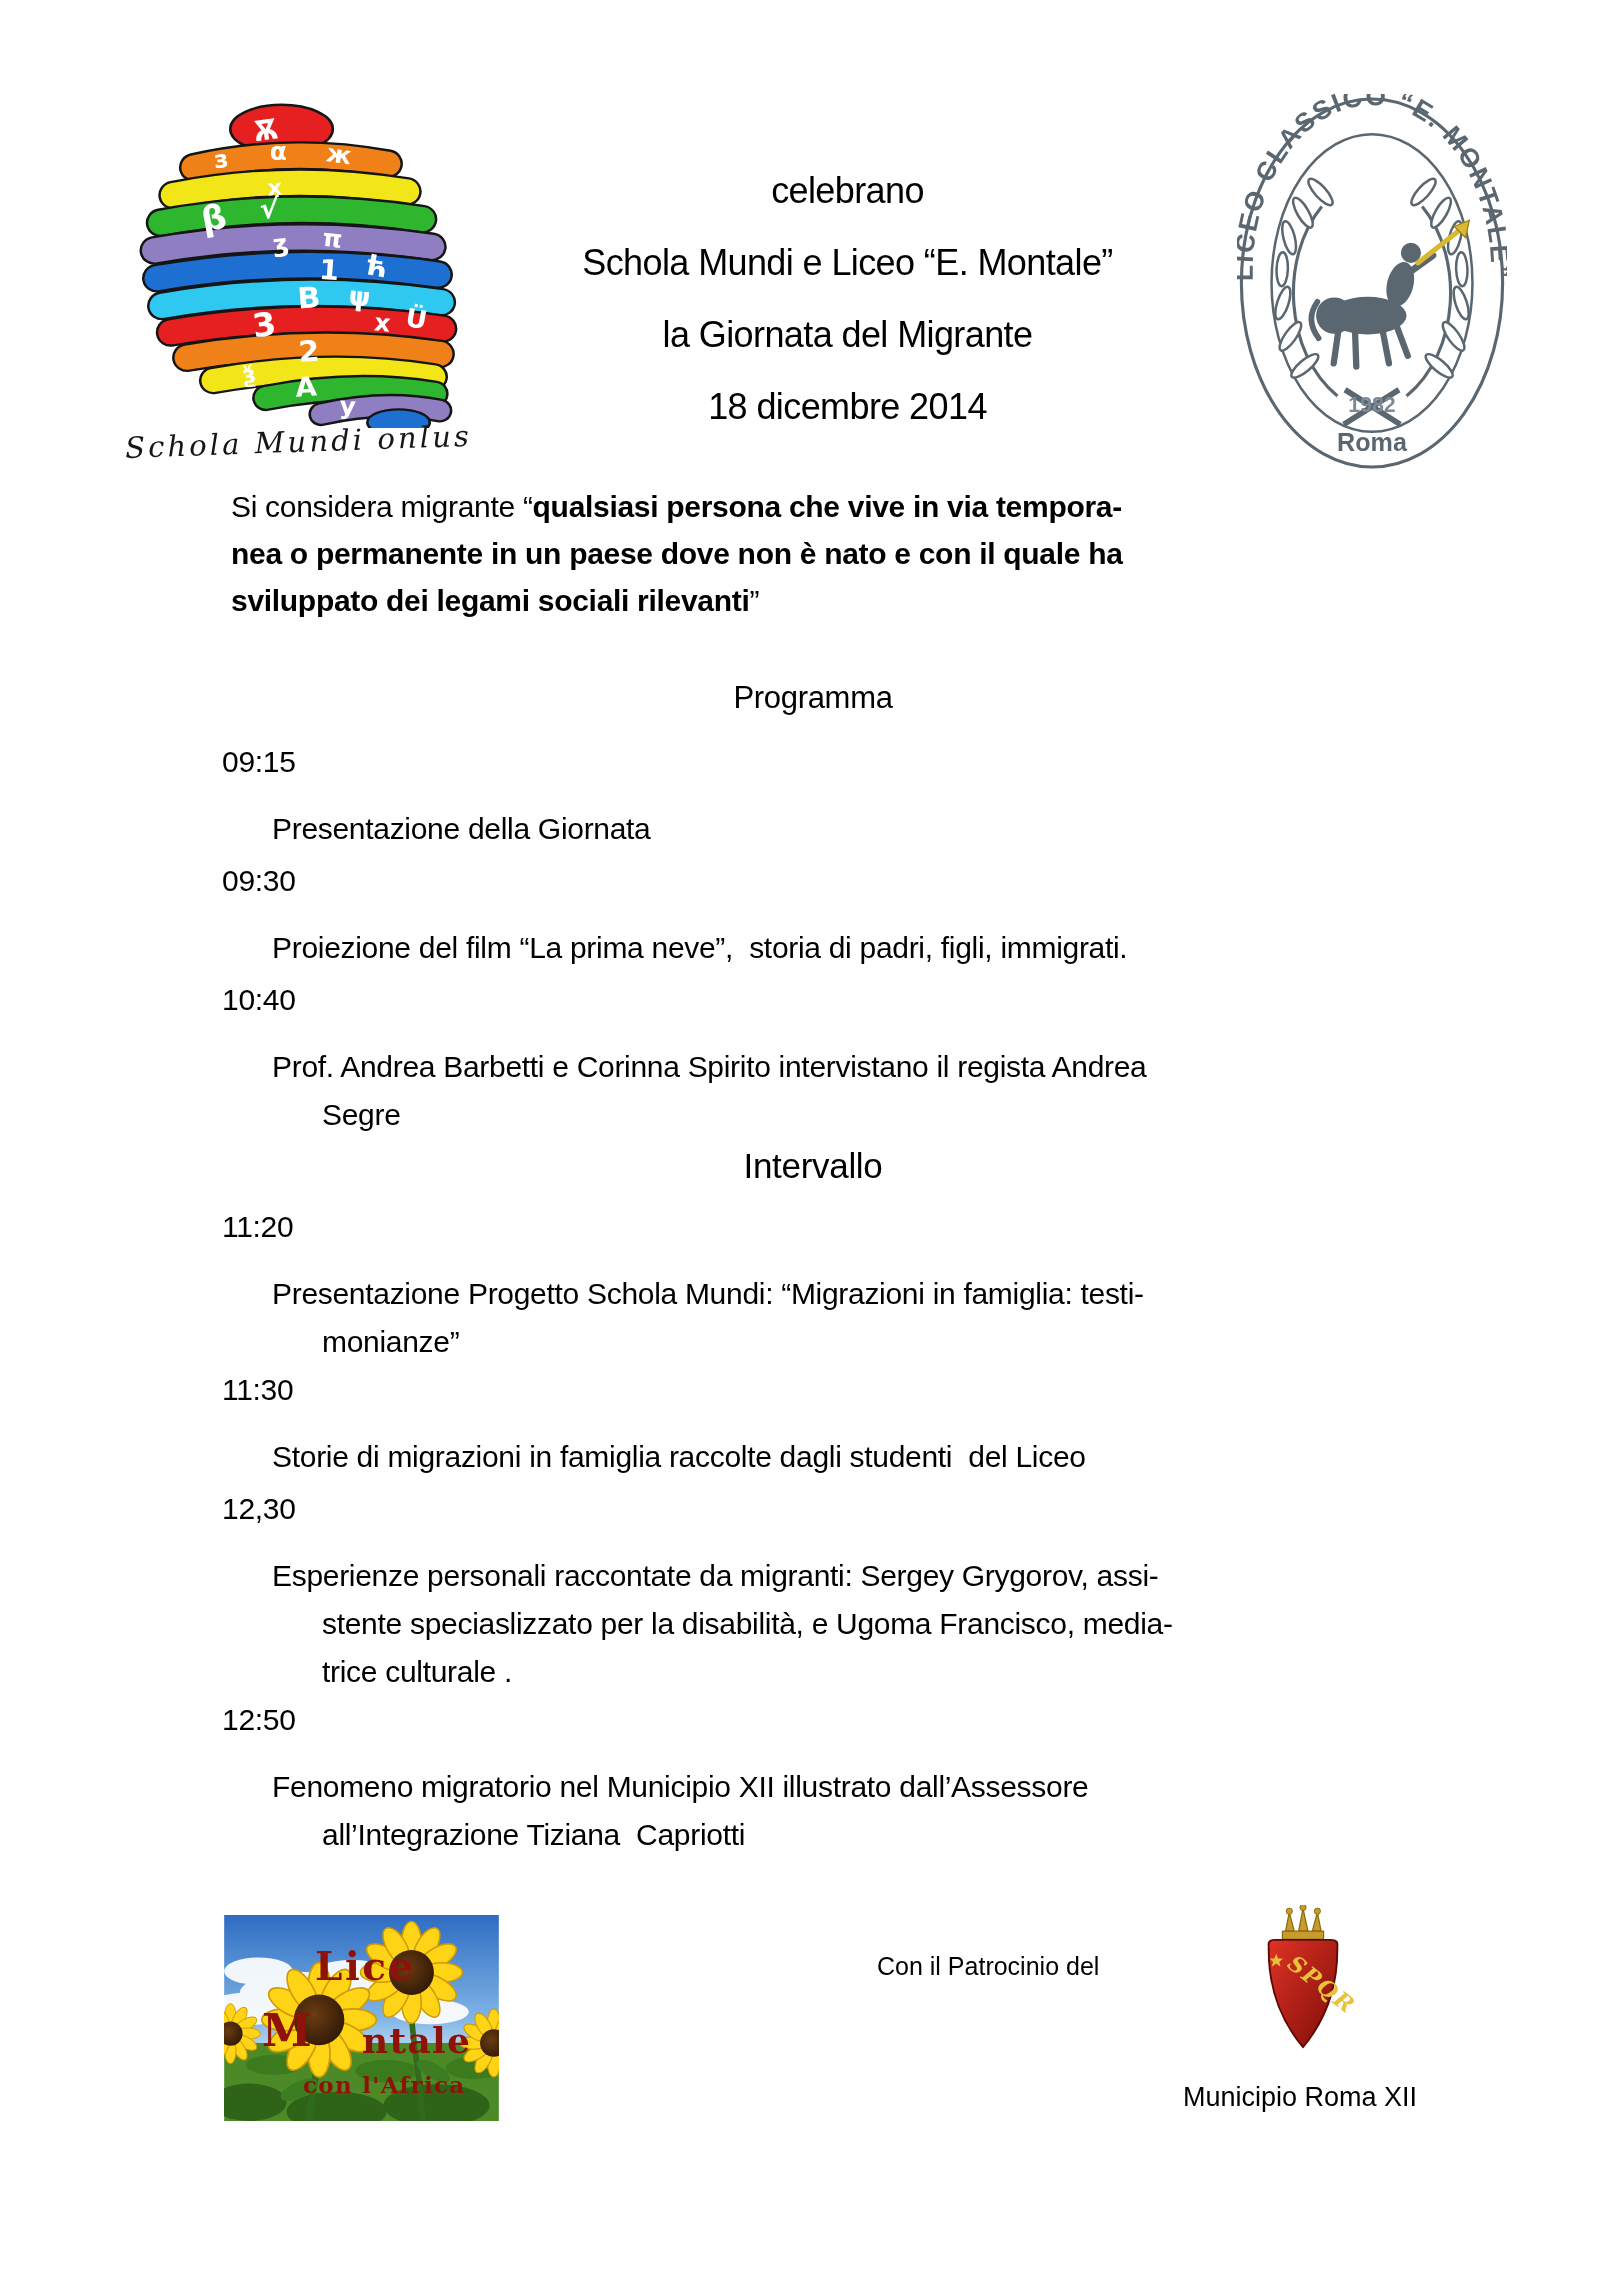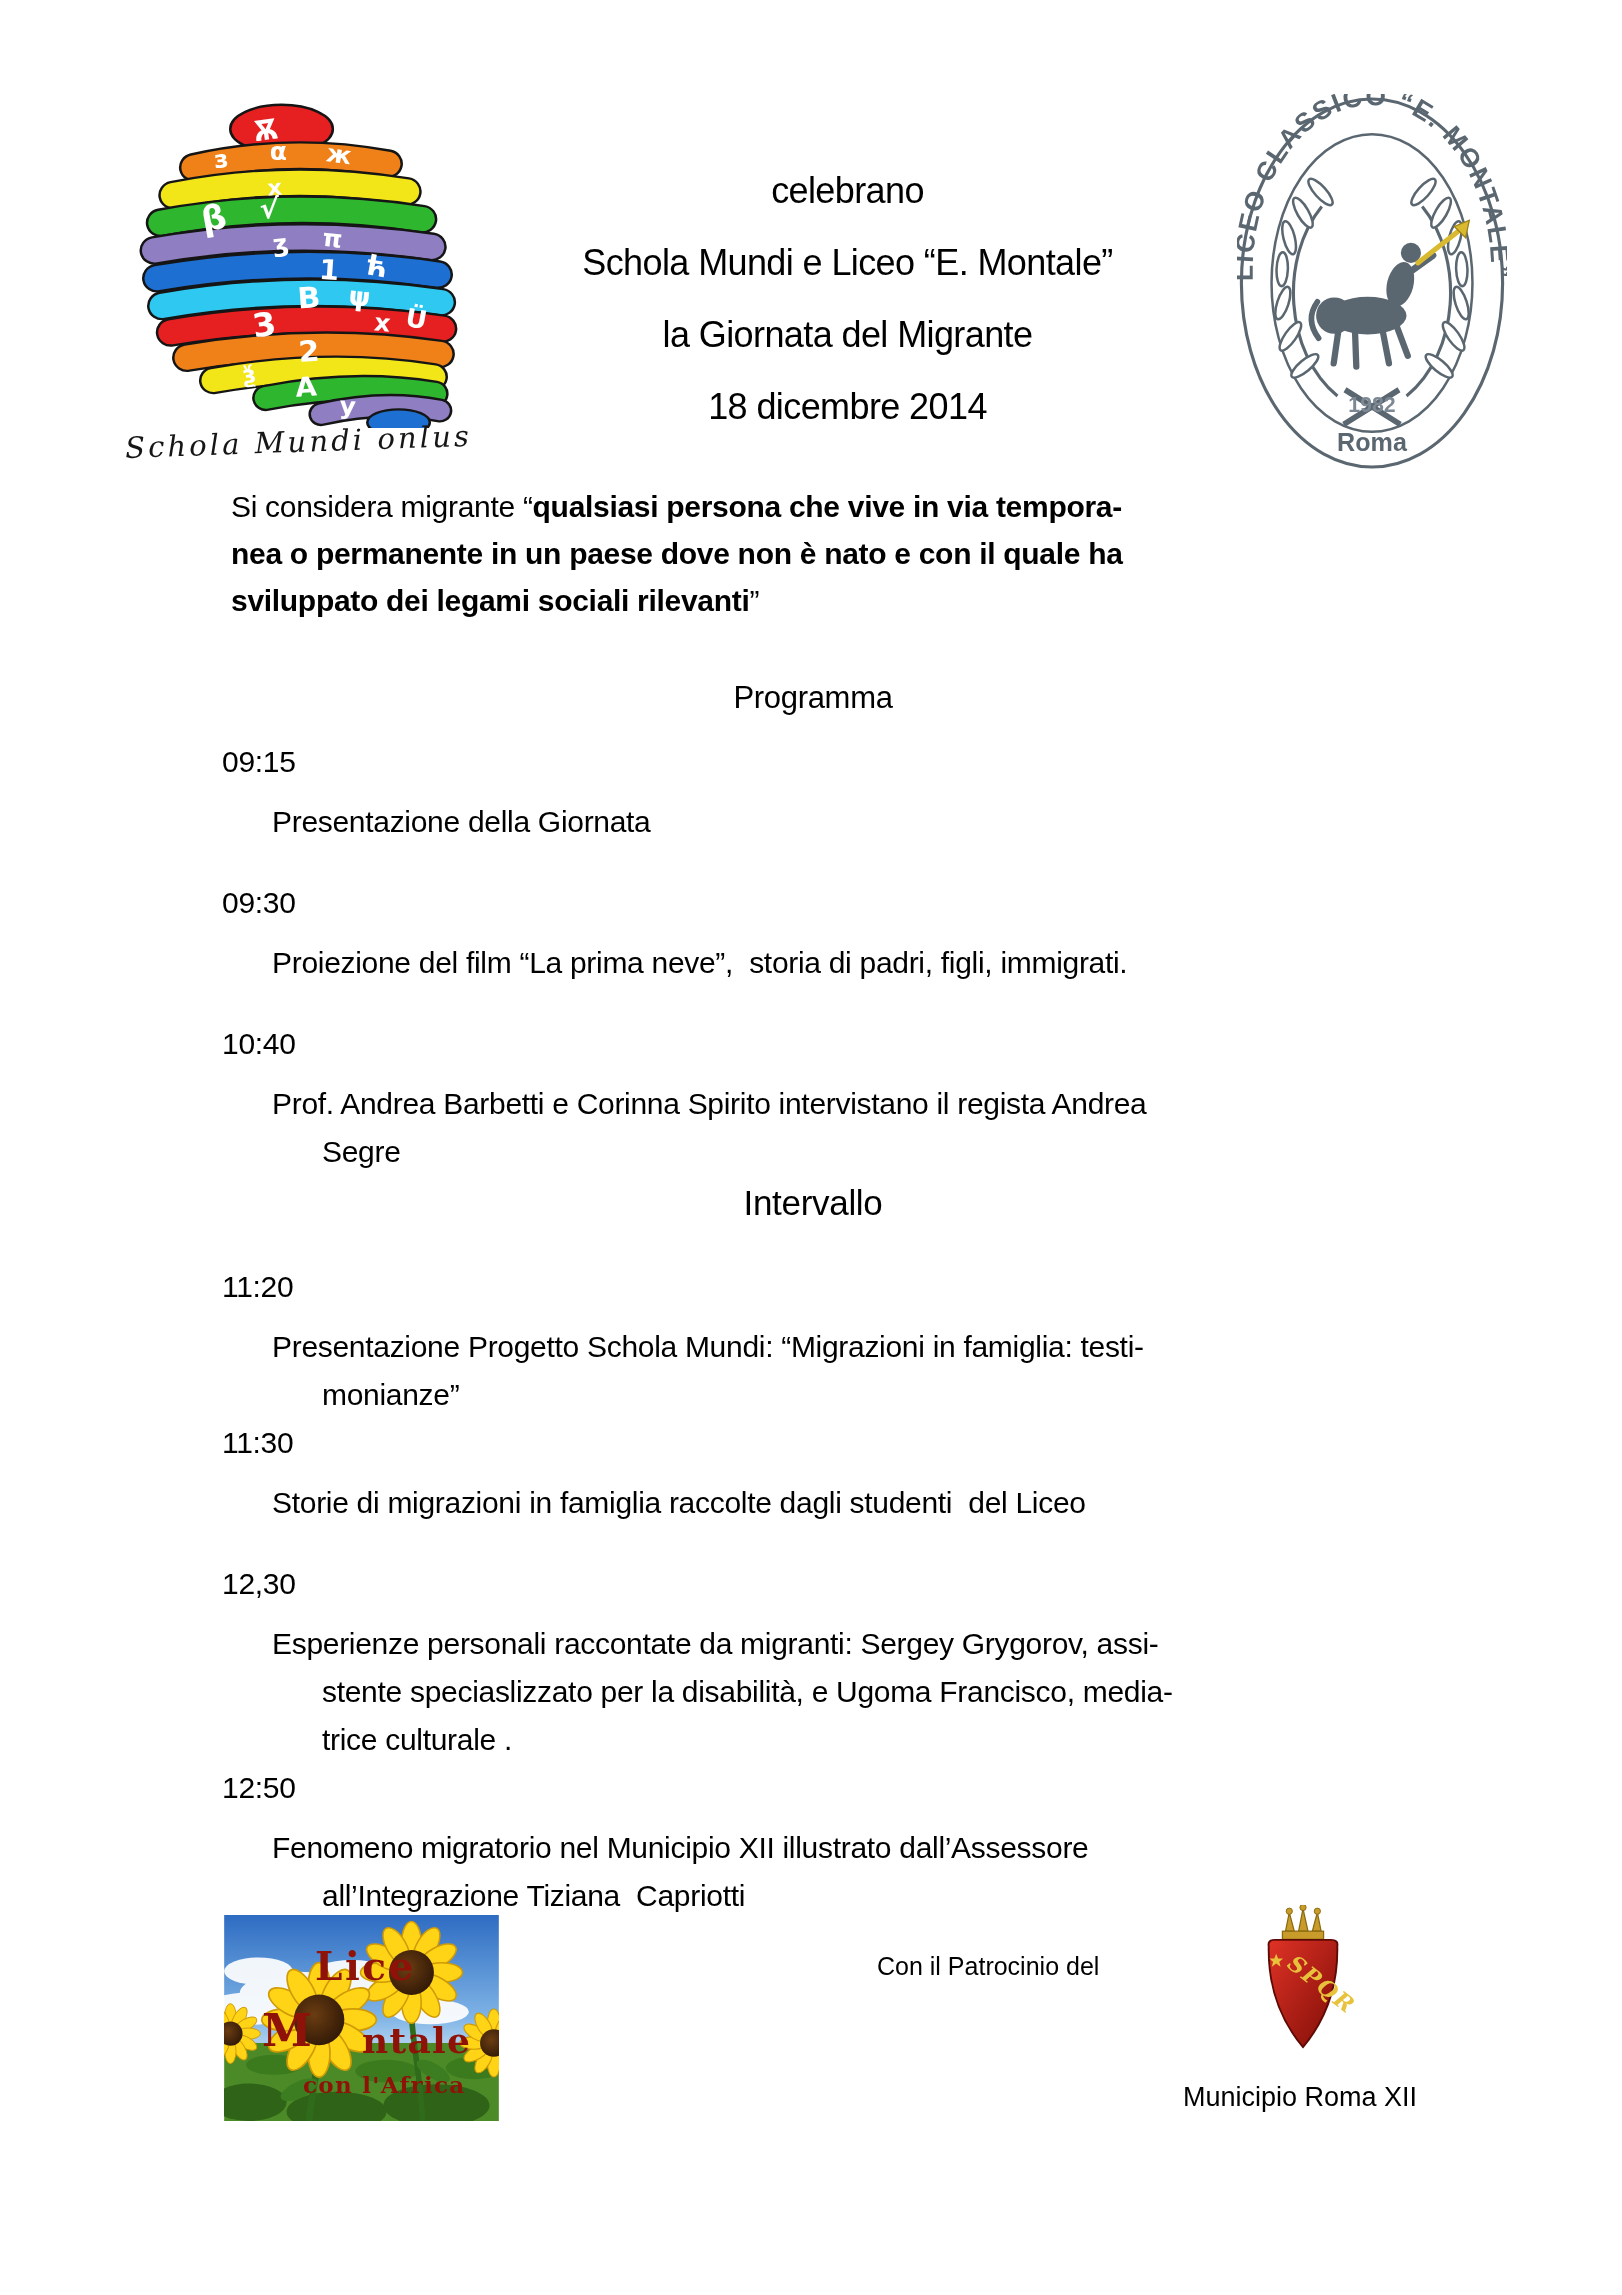--- a/index.html
+++ b/index.html
@@ -17,24 +17,24 @@
   .seal-box{left:1237px;top:94px;width:270px;height:378px;}
 
   
   .quote{left:231px;top:483px;width:1207px;font-size:30px;line-height:47px;
         letter-spacing:-0.3px;white-space:pre-wrap;}
   .quote b{font-weight:700;}
 
   
   .program{left:222px;top:674px;width:1182px;font-size:30px;line-height:48px;letter-spacing:-0.3px;}
   .program-heading{text-align:center;font-size:31px;line-height:48px;margin:0 0 8px 0;}
-  .p-time{margin-top:33px;}
+  .p-time{margin-top:4px;}
   .p-time.first{margin-top:16px;}
   .p-time.tight{margin-top:0;}
-  .p-entry{margin-top:12px;padding-left:100px;text-indent:-50px;white-space:pre-wrap;}
+  .p-entry{margin-top:19px;padding-left:100px;text-indent:-50px;white-space:pre-wrap;}
   .p-interval{margin:0 0 10px 0;text-align:center;font-size:35px;line-height:54px;}
 
   
   .sunflower-box{left:224px;top:1915px;width:275px;height:206px;}
   .sun-text{position:absolute;color:#8e1208;font-family:"DejaVu Serif",serif;font-weight:700;}
   .sun-t1{left:91px;top:27.5px;font-size:39px;letter-spacing:2.5px;}
   .sun-t2{left:38px;top:89px;font-size:45px;}
   .sun-t3{left:138px;top:104px;font-size:36px;letter-spacing:1.3px;}
   .sun-t4{left:79px;top:156px;font-size:23px;letter-spacing:1.3px;}
   .patrocinio{left:877px;top:1952px;font-size:25px;}

